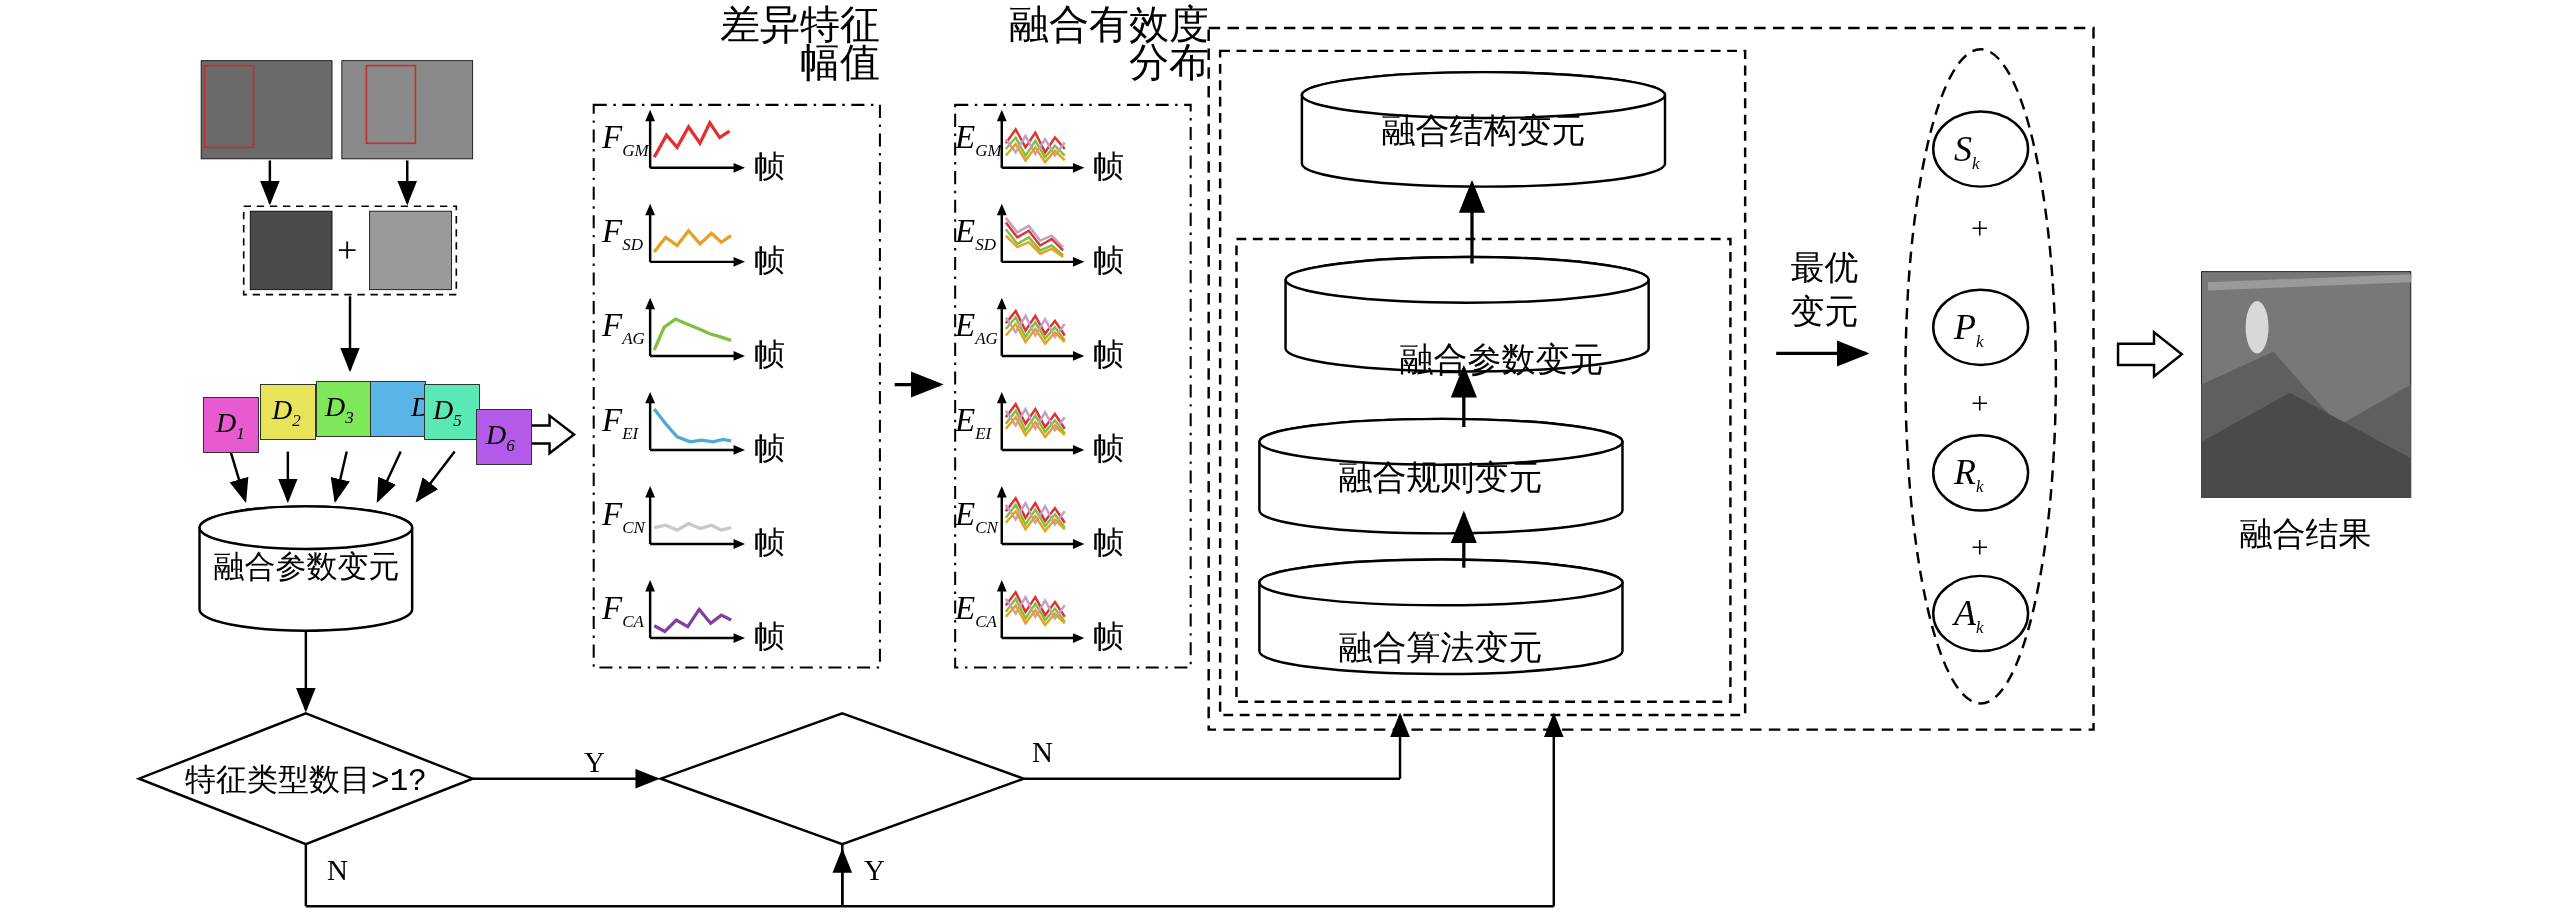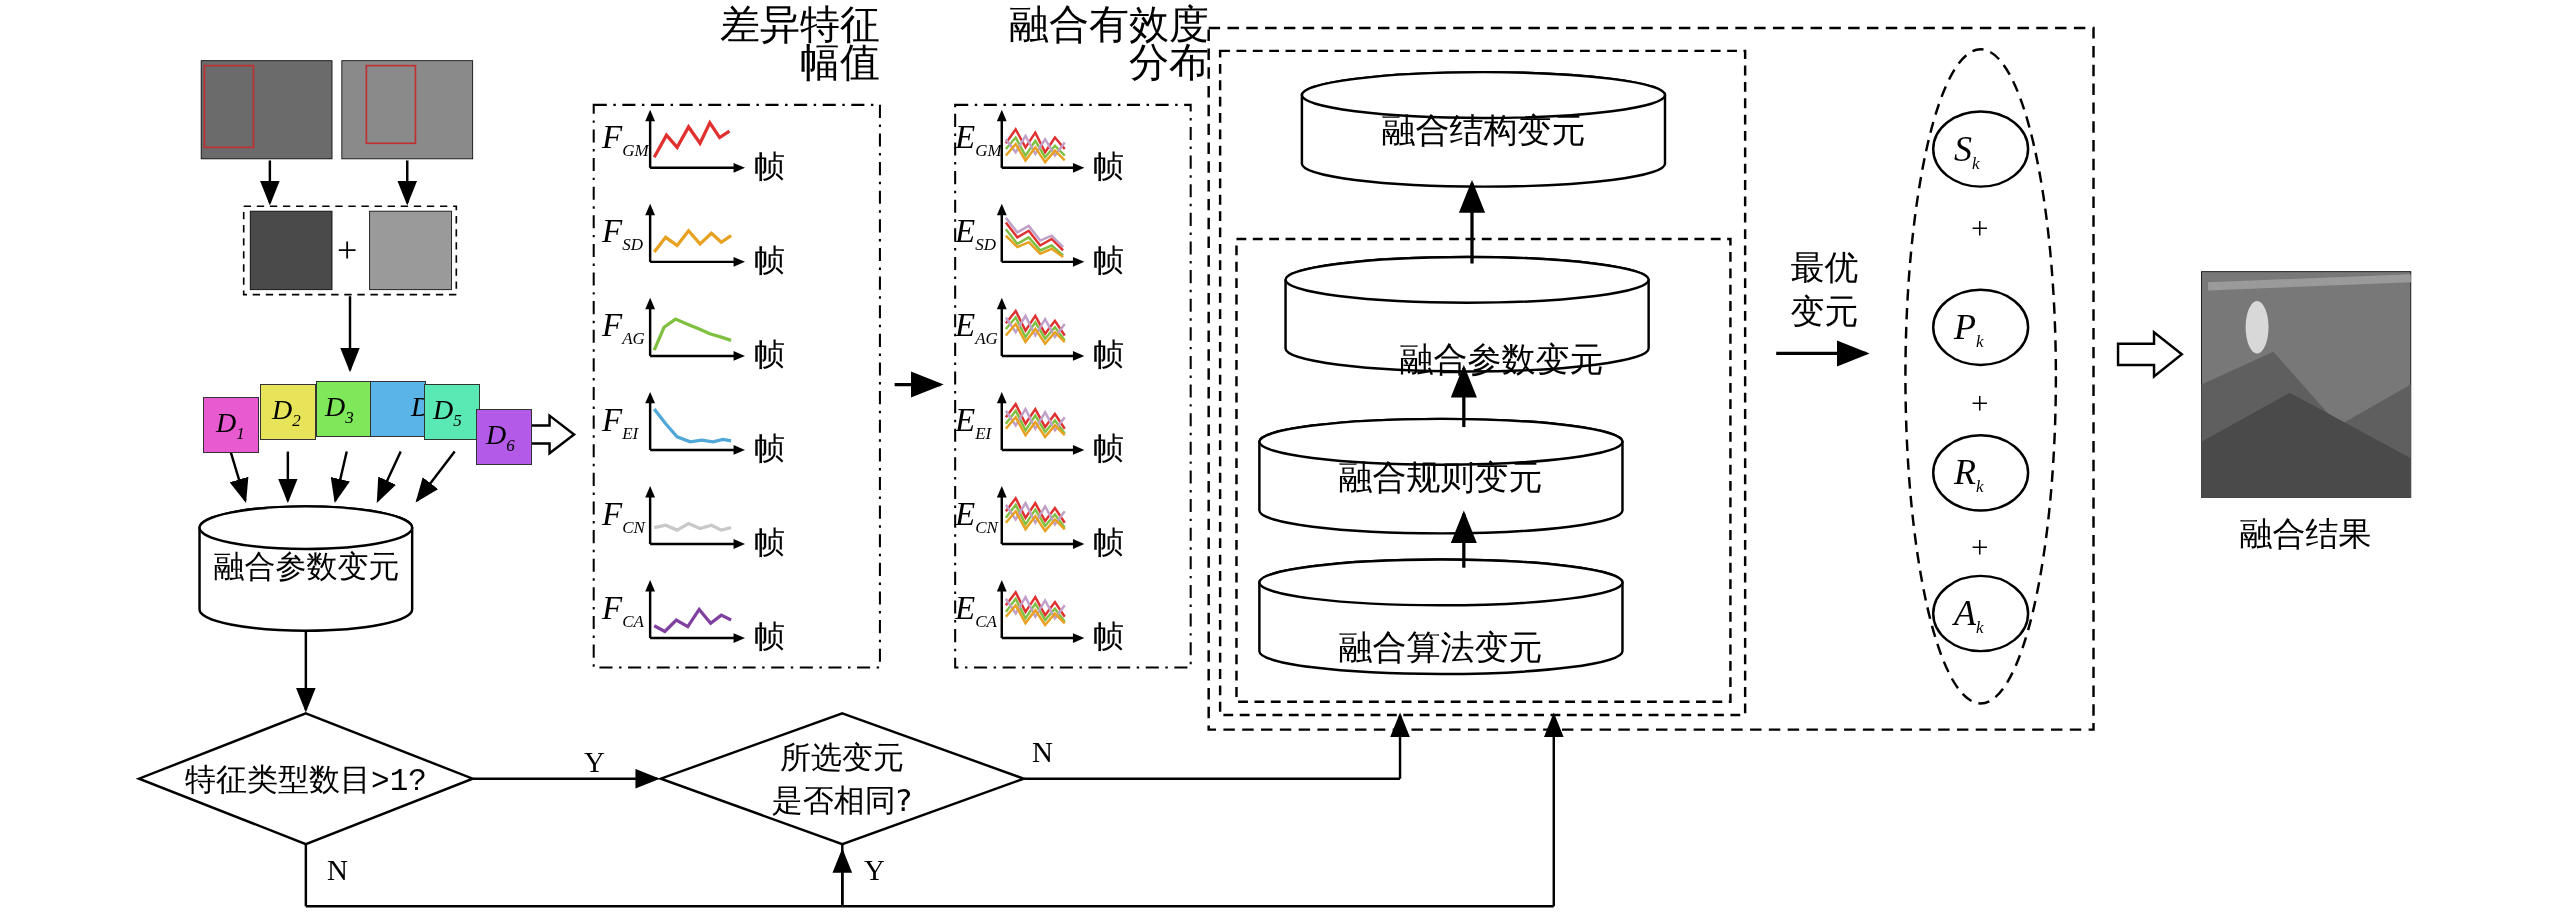--- a/index.html
+++ b/index.html
@@ -242,23 +242,20 @@
 <div class="abs" style="left:476px;top:409px;width:54px;height:54px;background:#b45ae8;border:1.6px solid #333;"></div>
 <div class="lbl italic" style="left:486px;top:419px;font-size:28px;"><span>D</span><span class="sub">6</span></div>
 
 <div class="lbl cn" style="left:200px;top:546px;width:213px;text-align:center;font-size:31px;">融合参数变元</div>
 <div class="lbl cn" style="left:1302px;top:108px;width:363px;text-align:center;font-size:34px;">融合结构变元</div>
 <div class="lbl cn" style="left:1286px;top:293px;width:431px;text-align:center;font-size:34px;margin-top:44px;">融合参数变元</div>
 <div class="lbl cn" style="left:1259px;top:455px;width:363px;text-align:center;font-size:34px;">融合规则变元</div>
 <div class="lbl cn" style="left:1259px;top:595px;width:363px;text-align:center;font-size:34px;margin-top:30px;">融合算法变元</div>
 
 <div class="lbl cn" style="left:159px;top:759px;width:294px;text-align:center;font-size:31px;font-family:Liberation Mono, monospace;">特征类型数目&gt;1?</div>
-<div class="lbl cn" style="left:695px;top:736px;width:294px;text-align:center;font-size:31px;line-height:43px;">
-  <span>所选变元</span><br><span>是否相同?</span>
-</div>
 <div class="lbl" style="left:584px;top:746px;font-size:29px;">Y</div>
 <div class="lbl" style="left:327px;top:854px;font-size:29px;">N</div>
 <div class="lbl" style="left:1032px;top:736px;font-size:29px;">N</div>
 <div class="lbl" style="left:864px;top:854px;font-size:29px;">Y</div>
 
 <div class="lbl italic" style="left:602px;top:119px;font-size:33px;"><span>F</span><span class="sub">GM</span></div>
 <div class="lbl italic" style="left:602px;top:213px;font-size:33px;"><span>F</span><span class="sub">SD</span></div>
 <div class="lbl italic" style="left:602px;top:307px;font-size:33px;"><span>F</span><span class="sub">AG</span></div>
 <div class="lbl italic" style="left:602px;top:402px;font-size:33px;"><span>F</span><span class="sub">EI</span></div>
 <div class="lbl italic" style="left:602px;top:496px;font-size:33px;"><span>F</span><span class="sub">CN</span></div>

